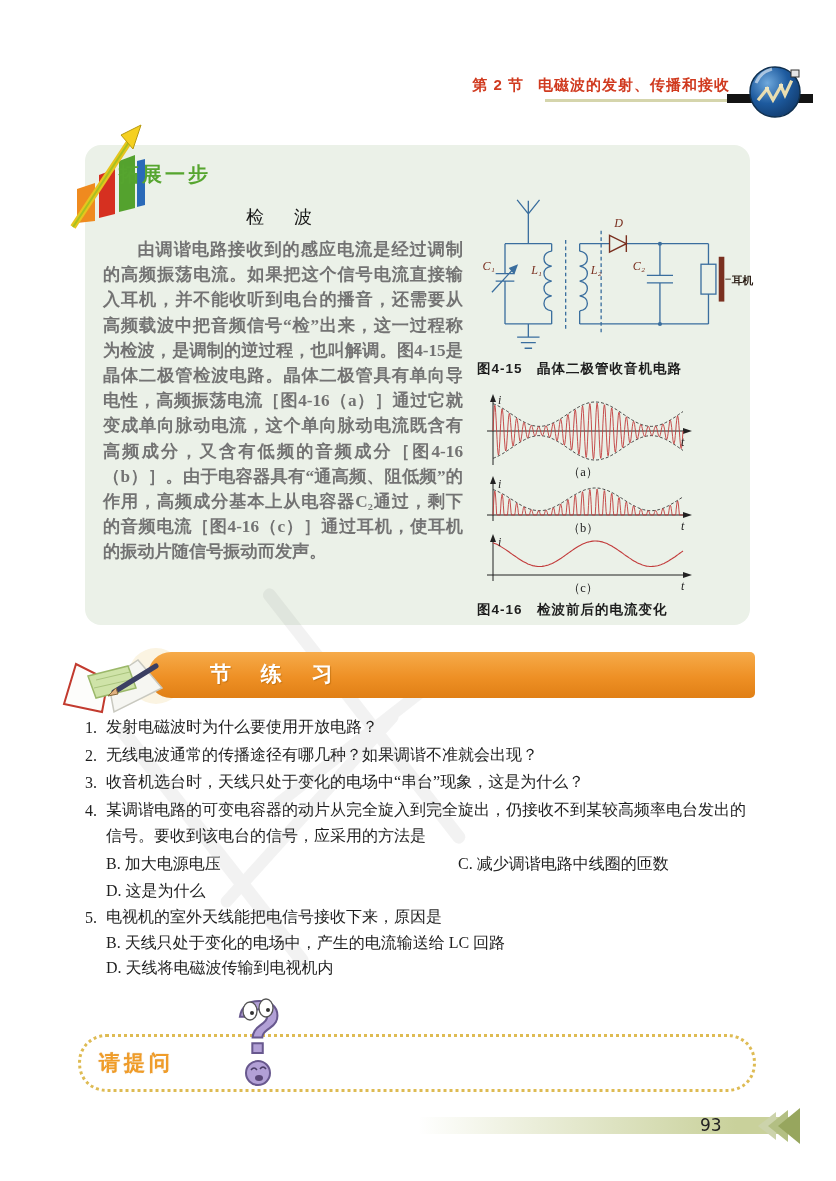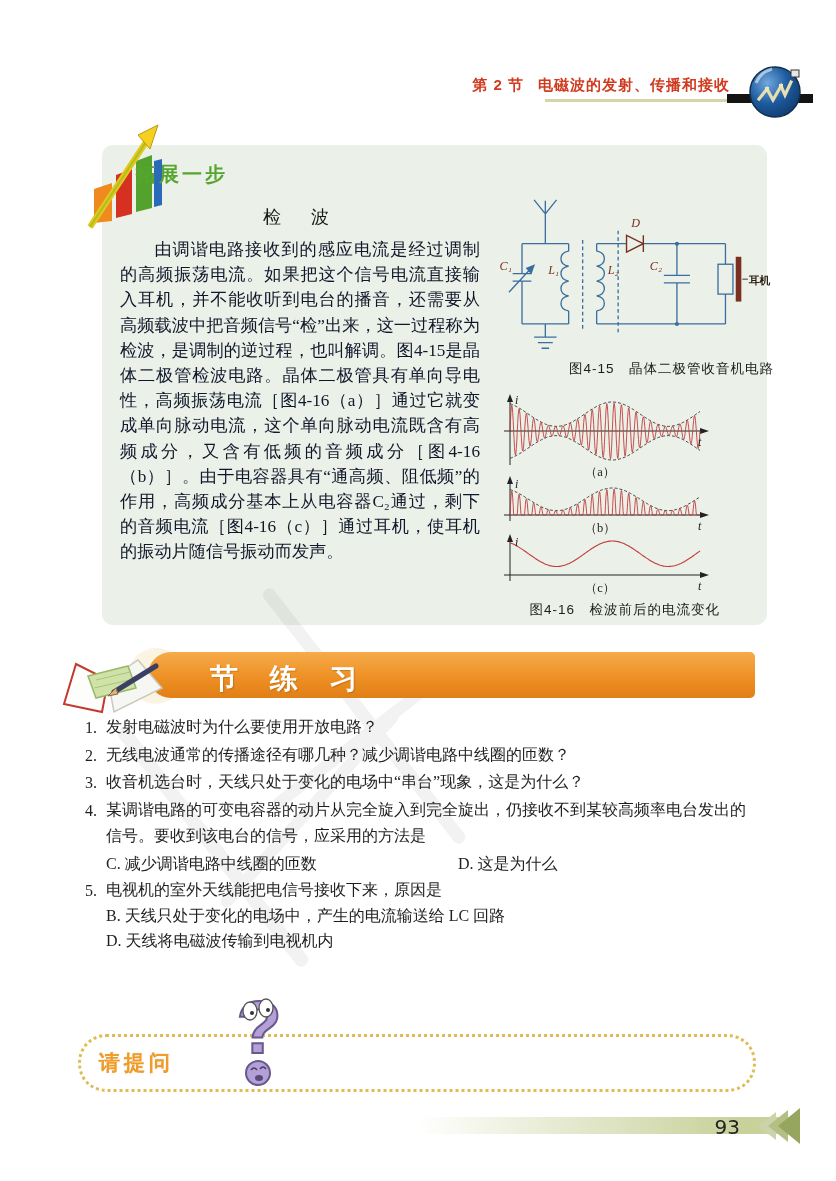--- a/index.html
+++ b/index.html
@@ -15,44 +15,44 @@
   
   .header-title{position:absolute;top:76px;left:0;width:730px;text-align:right;
     font-family:"Liberation Sans",sans-serif;font-weight:bold;font-size:15px;
     color:var(--c-red);letter-spacing:1px;}
   .header-title .sec-label{margin-right:14px;}
   .header-underline{position:absolute;top:99px;left:545px;width:183px;height:3px;background:#d5d5ac;}
   .header-blackbar{position:absolute;top:94px;left:727px;width:86px;height:9px;background:var(--c-bar);}
   .globe{position:absolute;top:63px;left:746px;}
 
   
-  .expand-box{position:absolute;left:102px;top:145px;width:665px;height:480px;
-    background:var(--c-boxbg);border-radius:11px;}
+  .expand-box{position:absolute;left:85px;top:145px;width:665px;height:480px;
+    background:var(--c-boxbg);border-radius:16px;}
   .badge-icon{position:absolute;left:-16px;top:-22px;}
   .badge-label{position:absolute;left:34px;top:16px;font-family:"Liberation Sans",sans-serif;
     font-weight:bold;font-size:20px;letter-spacing:3px;color:var(--c-green);}
   .detect-title{position:absolute;left:18px;top:60px;width:358px;margin:0;text-align:center;
     font-size:18px;font-weight:normal;letter-spacing:6px;color:#1a1a1a;}
   .body-text{position:absolute;left:18px;top:92px;width:360px;margin:0;
-    font-size:17.2px;line-height:25.2px;text-align:justify;text-indent:2em;color:#0f172a;}
+    font-size:17.2px;line-height:25.2px;text-align:justify;text-indent:2em;color:#737373;font-weight:bold;}
 
   .fig415{position:absolute;left:392px;top:50px;width:280px;margin:0;}
   .fig415 figcaption, .fig416 figcaption{
-    font-family:"Liberation Sans",sans-serif;font-weight:normal;font-size:13.5px;
-    color:#1d1d1d;text-align:right;margin-top:2px;letter-spacing:1px;}
+    font-family:"Liberation Sans",sans-serif;font-weight:bold;font-size:13.5px;
+    color:#1d1d1d;text-align:left;margin-top:2px;letter-spacing:1px;}
   .fig416{position:absolute;left:392px;top:244px;width:226px;margin:0;}
 
   
   .banner{position:absolute;left:148px;top:652px;width:607px;height:46px;
     background:linear-gradient(180deg,var(--c-orange-light) 0%,var(--c-orange) 55%,#e07f15 100%);
     border-radius:23px 5px 5px 23px;}
   .banner-cap{position:absolute;left:128px;top:648px;width:56px;height:56px;border-radius:50%;
     background:#fbf4e2;}
   .banner-text{position:absolute;left:210px;top:660px;font-family:"Liberation Sans",sans-serif;
-    font-weight:bold;font-size:28px;letter-spacing:12px;color:#fff;text-shadow:1px 1px 1px rgba(160,90,0,.45);}
+    font-weight:bold;font-size:21px;letter-spacing:12px;color:#fff;text-shadow:1px 1px 1px rgba(160,90,0,.45);}
   .book-icon{position:absolute;left:56px;top:636px;}
 
   
   .questions{position:absolute;left:85px;top:714px;width:675px;font-size:16px;color:#1f1f1f;}
   .q-row{display:flex;line-height:27.5px;}
   .q-num{flex:none;width:21px;}
   .q-body{flex:1;}
   .q-text{display:block;line-height:26.5px;}
   .opt-grid{display:grid;grid-template-columns:352px 1fr;line-height:27px;}
   .opt-line{line-height:25px;}
@@ -61,22 +61,22 @@
   .ask-box{position:absolute;left:78px;top:1034px;width:672px;height:52px;
     border:3px dotted var(--c-gold);border-radius:28px;}
   .ask-label{position:absolute;left:18px;top:12px;font-family:Liberation Mono, monospace;
     font-weight:bold;font-size:21px;letter-spacing:4px;color:var(--c-ask);
     text-shadow:1px 1px 0 #fff,0 0 1px #c87f1f;}
   .mascot{position:absolute;left:146px;top:-46px;}
 
   
   .page-bar{position:absolute;left:418px;top:1117px;width:374px;height:17px;
     background:linear-gradient(to right, rgba(201,209,155,0), rgba(201,209,155,.3) 25%, var(--c-olive) 85%);}
-  .page-num{position:absolute;left:700px;top:1115px;width:40px;text-align:right;
-    font-family:"DejaVu Sans",sans-serif;font-size:20px;color:#222;}
+  .page-num{position:absolute;left:700px;top:1115px;width:40px;
+    font-family:"DejaVu Sans",sans-serif;font-size:17px;color:#222;}
   .page-arrows{position:absolute;left:750px;top:1106px;}
 
   
   .watermark{position:absolute;left:150px;top:560px;width:420px;height:420px;
     transform:rotate(-38deg);opacity:.07;pointer-events:none;}
   .watermark div{position:absolute;background:#555;border-radius:6px;}
 </style>
 </head>
 <body>
 
@@ -235,34 +235,35 @@
   <section class="questions" id="question-list">
       <div class="q-row">
         <span class="q-num">1.</span>
         <div class="q-body">
           <span class="q-text">发射电磁波时为什么要使用开放电路？</span>
         </div>
       </div>
       <div class="q-row">
         <span class="q-num">2.</span>
         <div class="q-body">
-          <span class="q-text">无线电波通常的传播途径有哪几种？减少调谐电路中线圈的匝数？</span>
+          <span class="q-text">无线电波通常的传播途径有哪几种？如果调谐不准就会出现？</span>
         </div>
       </div>
       <div class="q-row">
         <span class="q-num">3.</span>
         <div class="q-body">
           <span class="q-text">收音机选台时，天线只处于变化的电场中“串台”现象，这是为什么？</span>
         </div>
       </div>
       <div class="q-row">
         <span class="q-num">4.</span>
         <div class="q-body">
           <span class="q-text">某调谐电路的可变电容器的动片从完全旋入到完全旋出，仍接收不到某较高频率电台发出的信号。要收到该电台的信号，应采用的方法是</span>
           <div class="opt-grid">
+            <div class="">B. 加大电源电压</div>
             <div class="">C. 减少调谐电路中线圈的匝数</div>
             <div class="">D. 这是为什么</div>
           </div>
         </div>
       </div>
       <div class="q-row">
         <span class="q-num">5.</span>
         <div class="q-body">
           <span class="q-text">电视机的室外天线能把电信号接收下来，原因是</span>
           <div class="">

